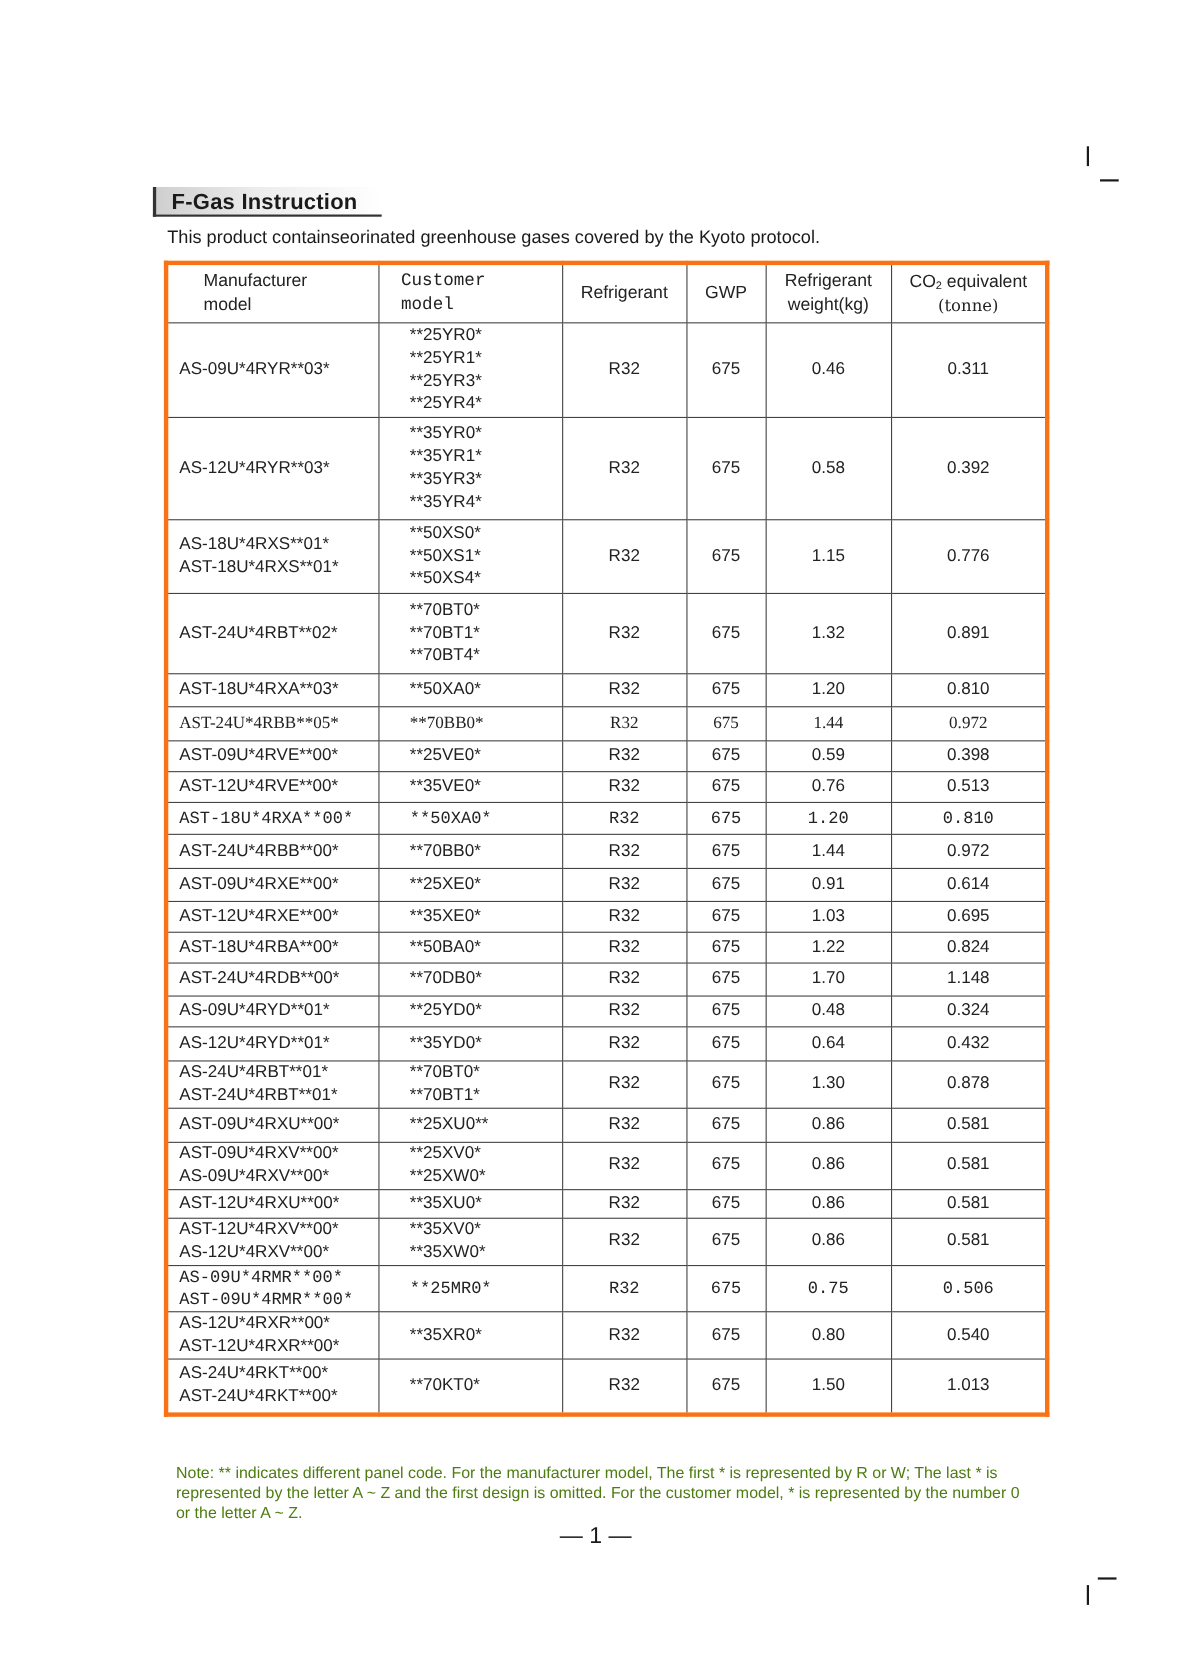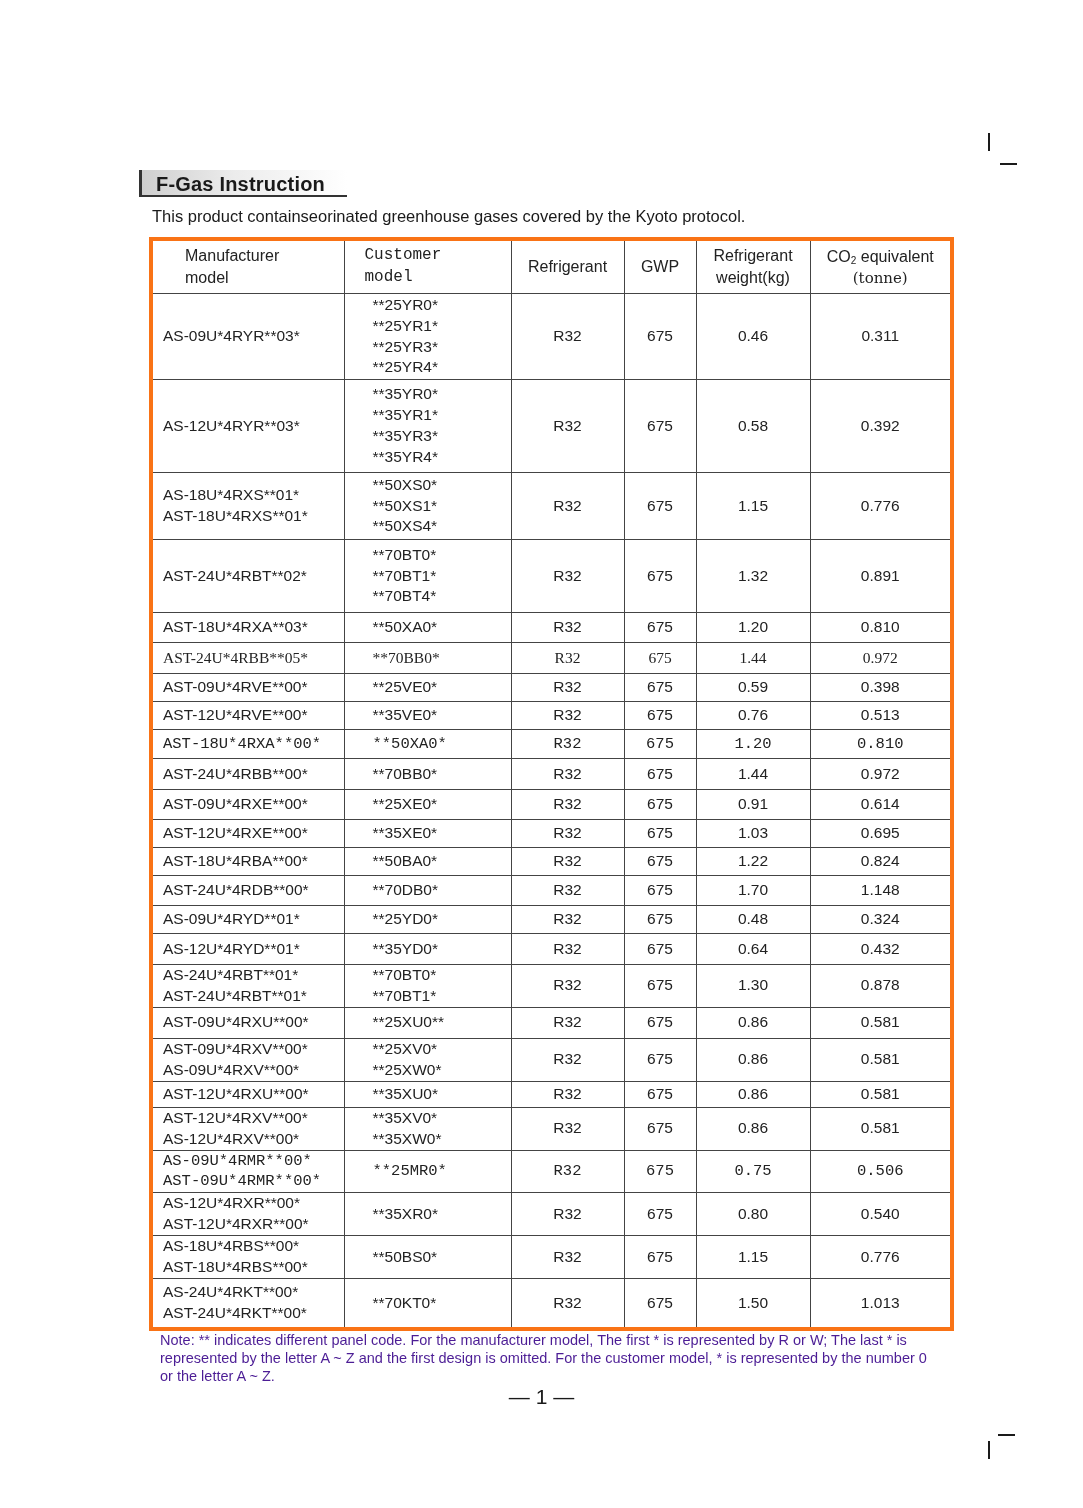--- a/index.html
+++ b/index.html
@@ -82,21 +82,21 @@
     sub { font-size: 10px; vertical-align: -2px; }
     .tonne { font-family: "DejaVu Serif", serif; font-size: 15px; }
 
     .note {
       position: absolute;
       left: 160px;
       top: 1331px;
       width: 780px;
       font-size: 14.5px;
       line-height: 18px;
-      color: #4c1d95;
+      color: #4d7c0f;
     }
     .page-number {
       position: absolute;
       left: 0;
       width: 1083px;
       top: 1385px;
       text-align: center;
       font-size: 21px;
       color: #1a1a1a;
     }
@@ -435,33 +435,20 @@
           <span class="line">AST-12U*4RXR**00*</span>
         </td>
         <td class="cust">
           <span class="line">**35XR0*</span>
         </td>
         <td class="num">R32</td>
         <td class="num">675</td>
         <td class="num">0.80</td>
         <td class="num">0.540</td>
       </tr>
-      <tr style="height: 43px;">
-        <td class="mfr">
-          <span class="line">AS-18U*4RBS**00*</span>
-          <span class="line">AST-18U*4RBS**00*</span>
-        </td>
-        <td class="cust">
-          <span class="line">**50BS0*</span>
-        </td>
-        <td class="num">R32</td>
-        <td class="num">675</td>
-        <td class="num">1.15</td>
-        <td class="num">0.776</td>
-      </tr>
       <tr style="height: 50px;">
         <td class="mfr">
           <span class="line">AS-24U*4RKT**00*</span>
           <span class="line">AST-24U*4RKT**00*</span>
         </td>
         <td class="cust">
           <span class="line">**70KT0*</span>
         </td>
         <td class="num">R32</td>
         <td class="num">675</td>

